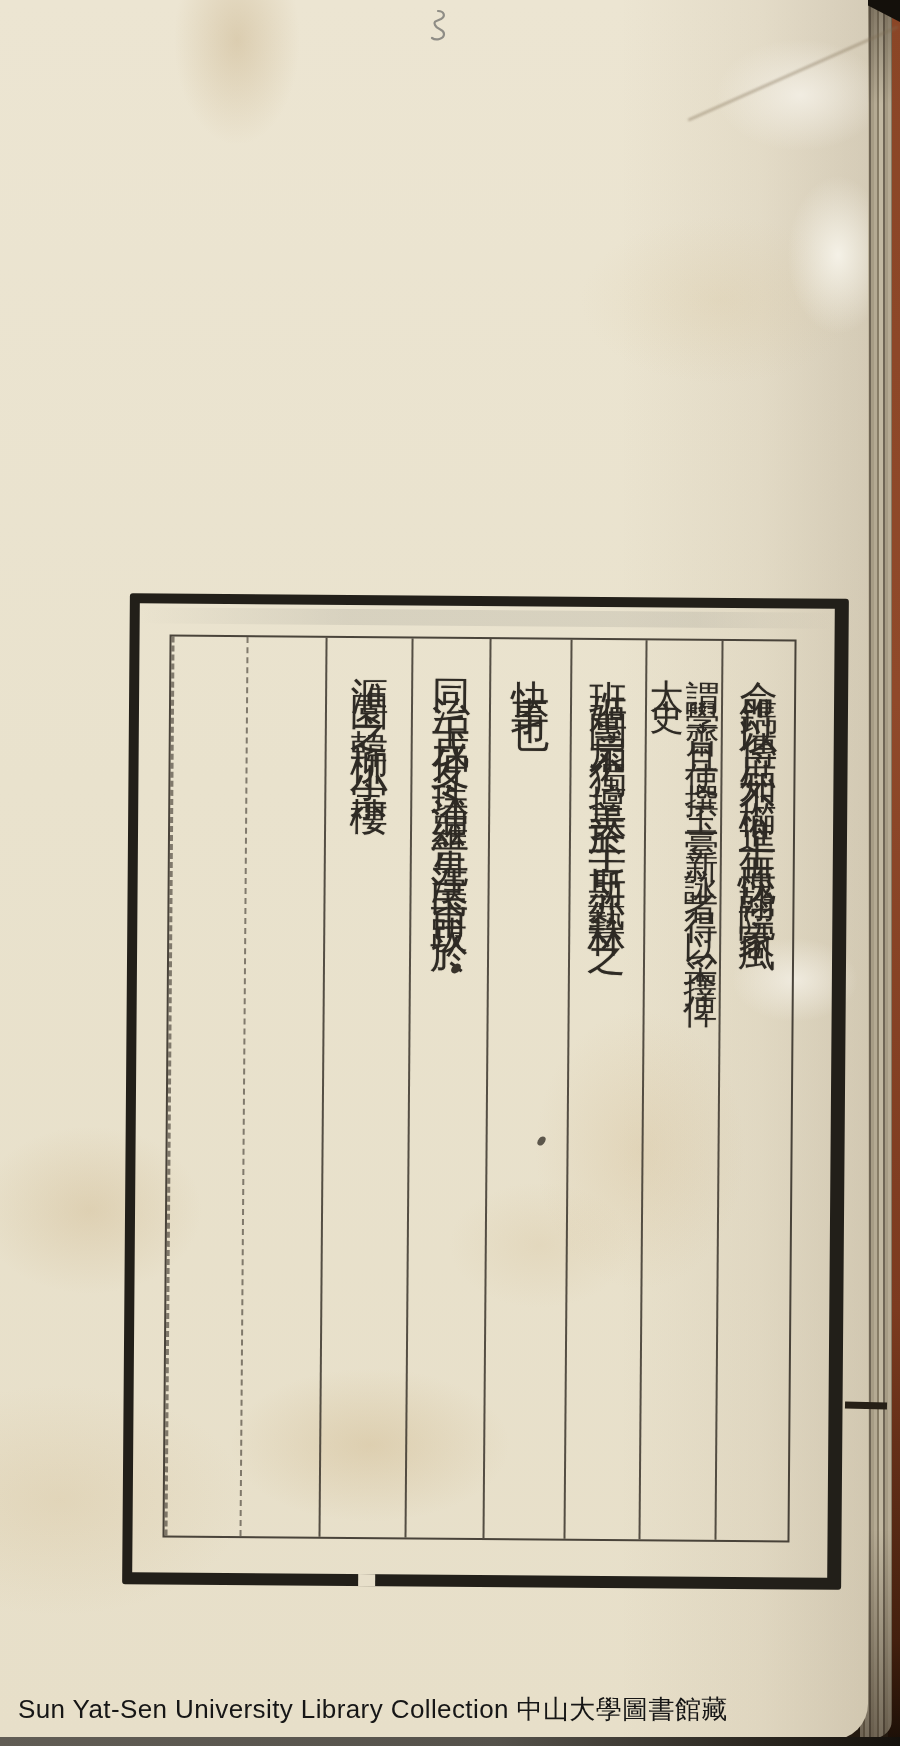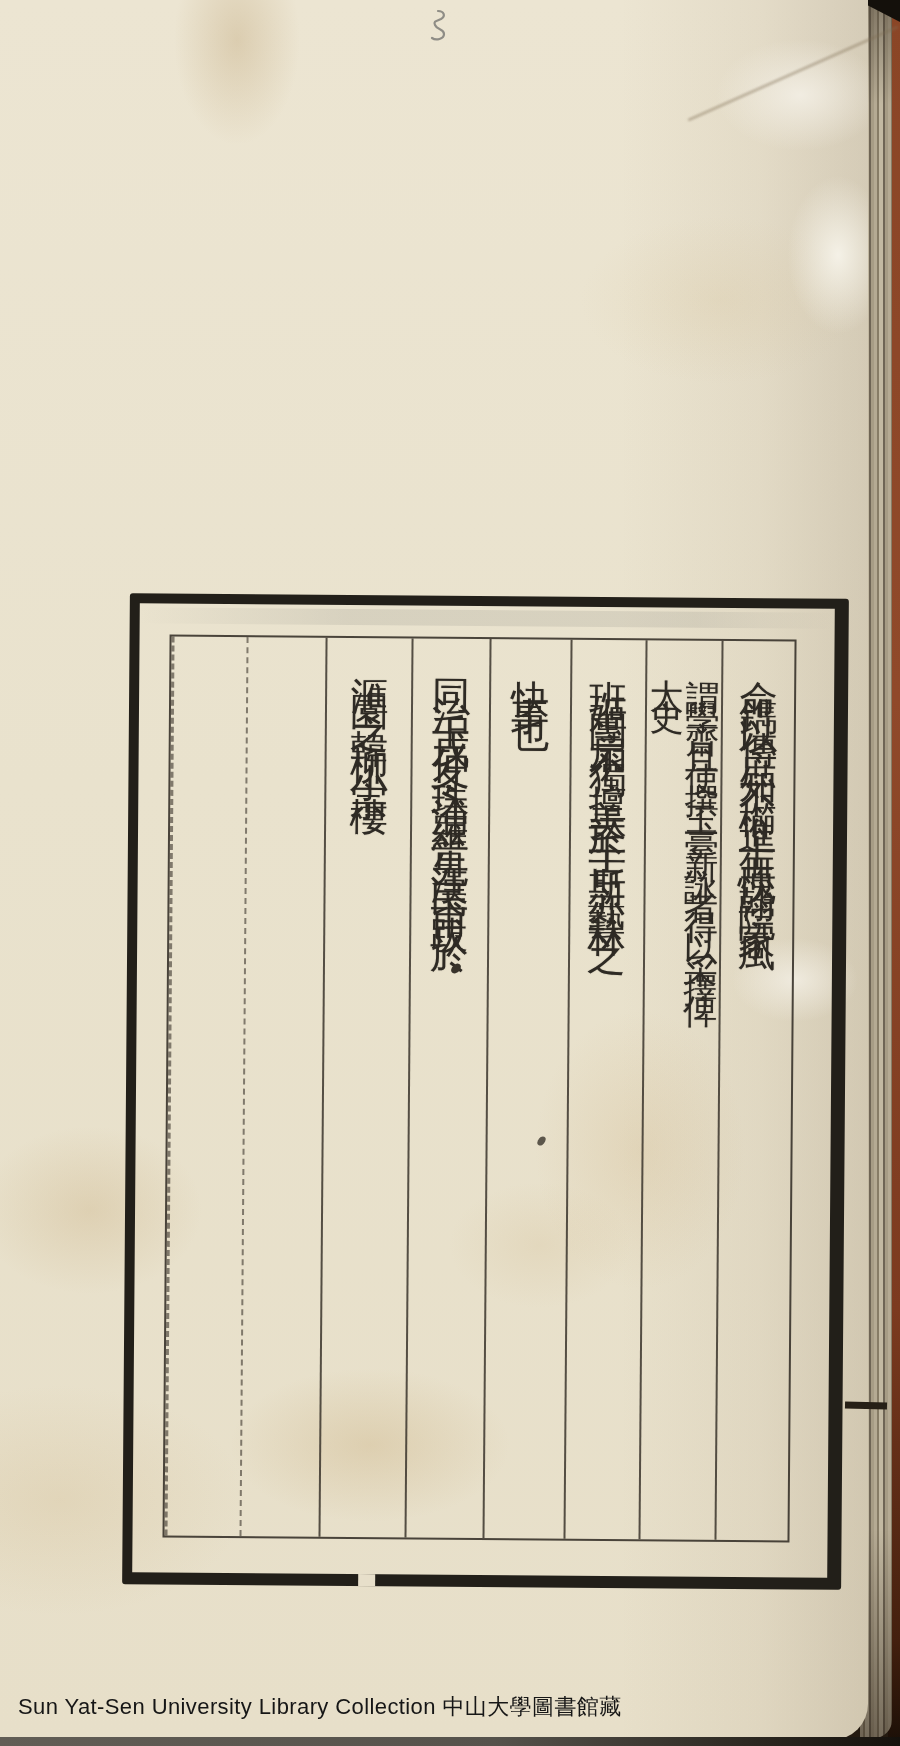--- a/index.html
+++ b/index.html
@@ -101,21 +101,21 @@
     background:#261f16; transform:rotate(1.5deg);
   }
   
   .table-strip{
     position:absolute; left:0; bottom:0; width:100%; height:9px;
     background:linear-gradient(90deg,#615d55 0%,#55524b 55%,#2a261f 85%,#15110c 100%);
   }
   .caption{
     position:absolute; left:18px; top:1692px;
     font-family:"Liberation Sans","DejaVu Sans",sans-serif;
-    font-size:22px; color:#161616; letter-spacing:.4px;
+    font-size:26px; color:#161616; letter-spacing:.4px;
     white-space:nowrap;
   }
 </style>
 </head>
 <body>
 
 <div class="photo">
 
   <div class="edge-maroon"></div>
   <div class="edge-stack"></div>

